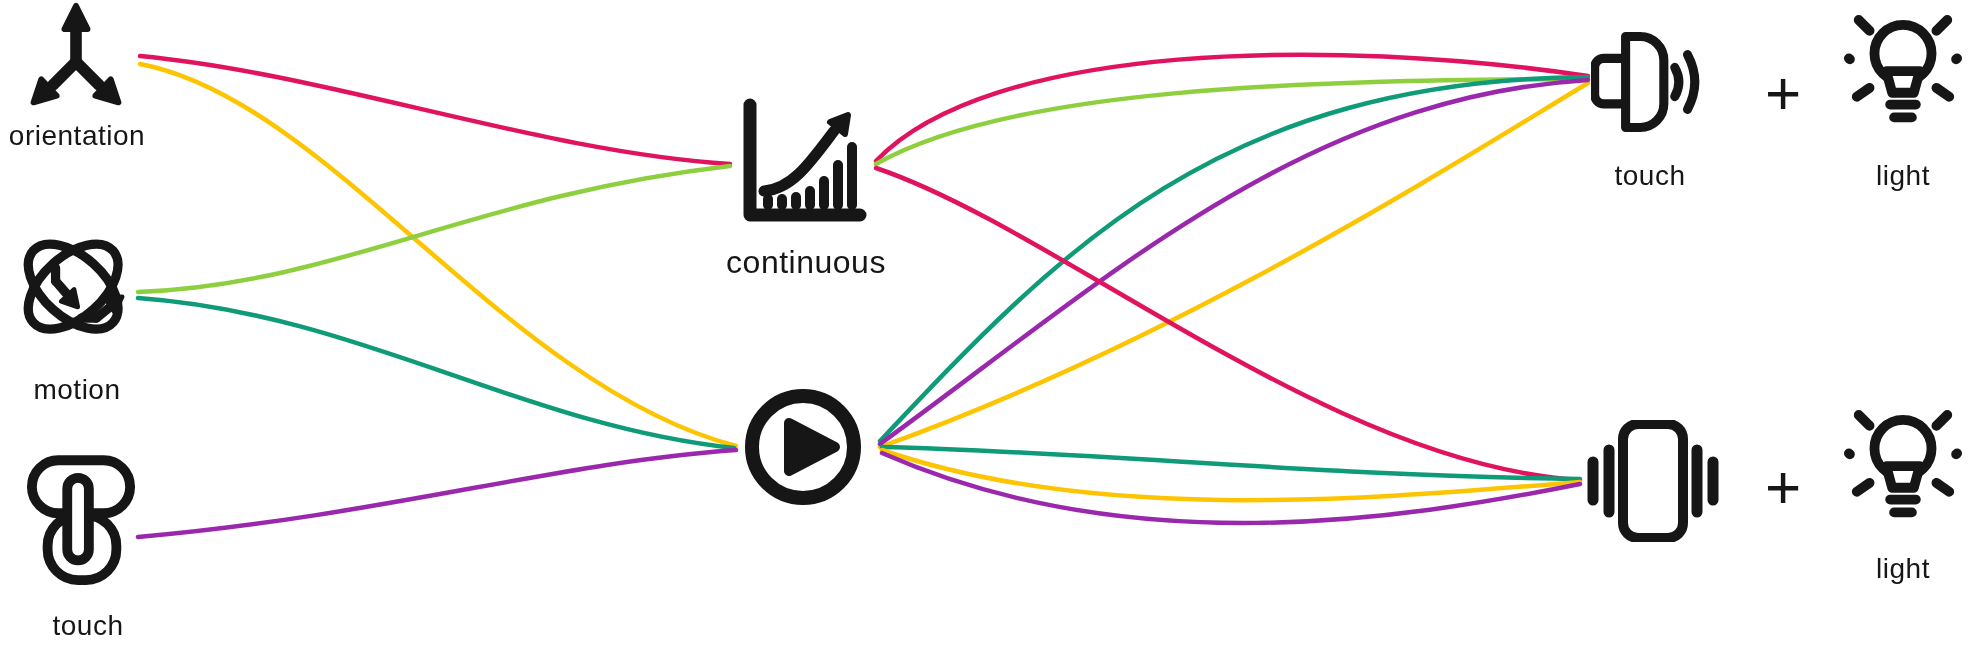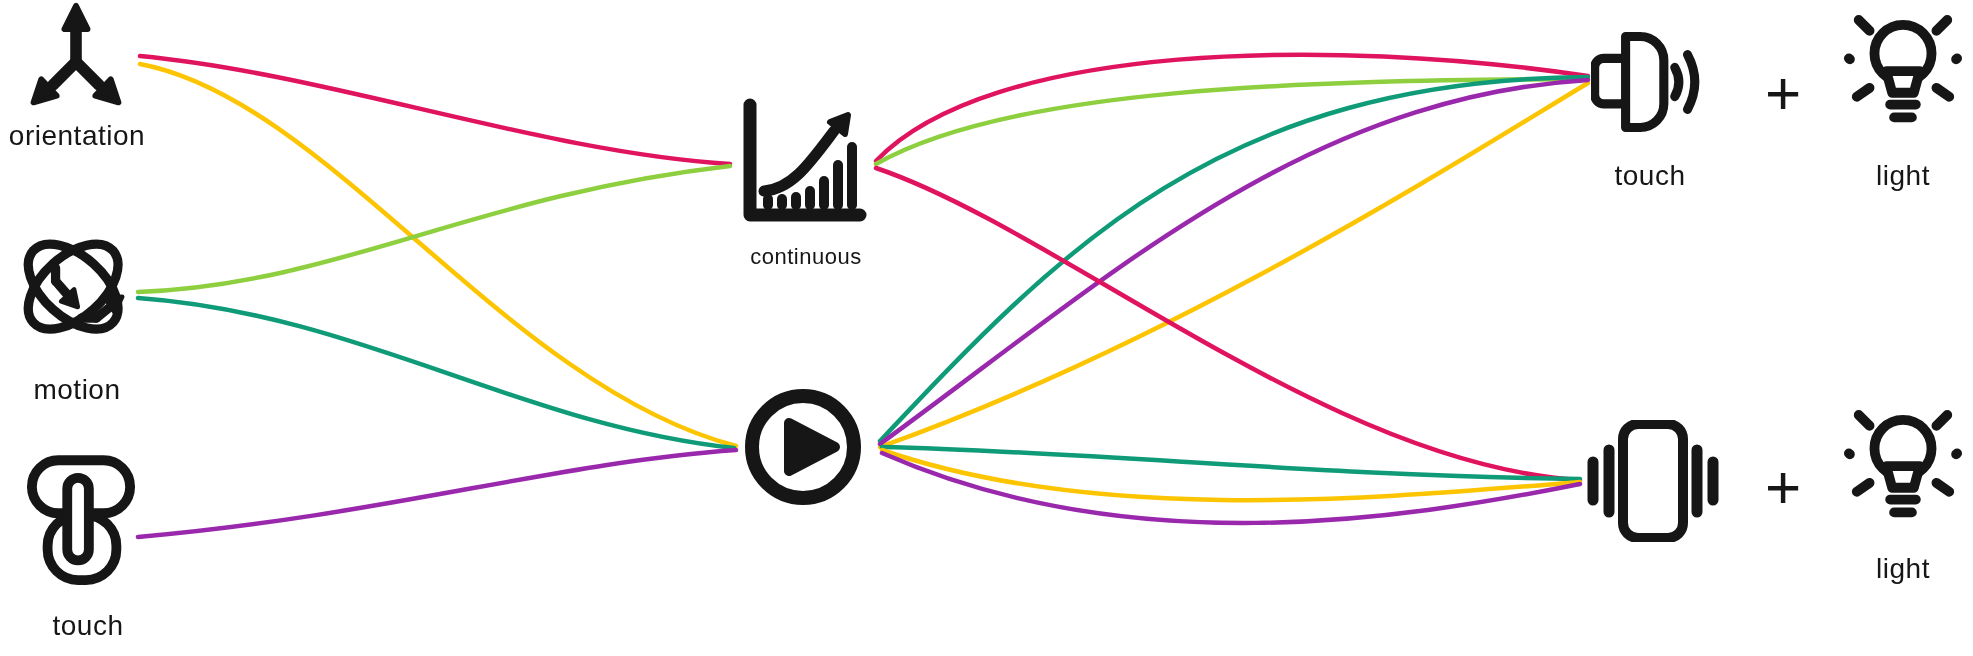--- a/index.html
+++ b/index.html
@@ -4,21 +4,21 @@
 <style>
   html,body{margin:0;padding:0;background:#ffffff;}
   body{width:1973px;height:656px;position:relative;overflow:hidden;
        font-family:"Liberation Sans","DejaVu Sans",sans-serif;color:var(--ink,#151515);}
   .stage{position:absolute;inset:0;width:1820px;height:656px;}
   .curves{position:absolute;left:0;top:0;z-index:1;}
   .node-icon{position:absolute;z-index:2;}
   .node-icon svg{display:block;width:100%;height:100%;color:var(--ink,#151515);}
   .node-label{position:absolute;z-index:2;text-align:center;font-size:28px;
               letter-spacing:.5px;color:var(--ink,#151515);}
-  .node-label.mid{font-size:22px;}
+  .node-label.mid{font-size:32px;}
   .plus{position:absolute;z-index:2;display:flex;align-items:center;justify-content:center;
         font-size:62px;font-weight:500;color:var(--ink,#151515);}
   .edge{fill:none;stroke-width:4.5;stroke-linecap:round;}
 </style>
 </head>
 <body>
 
 <div class="stage">
 
   <svg class="curves" width="1973" height="656" viewBox="0 0 1973 656">

